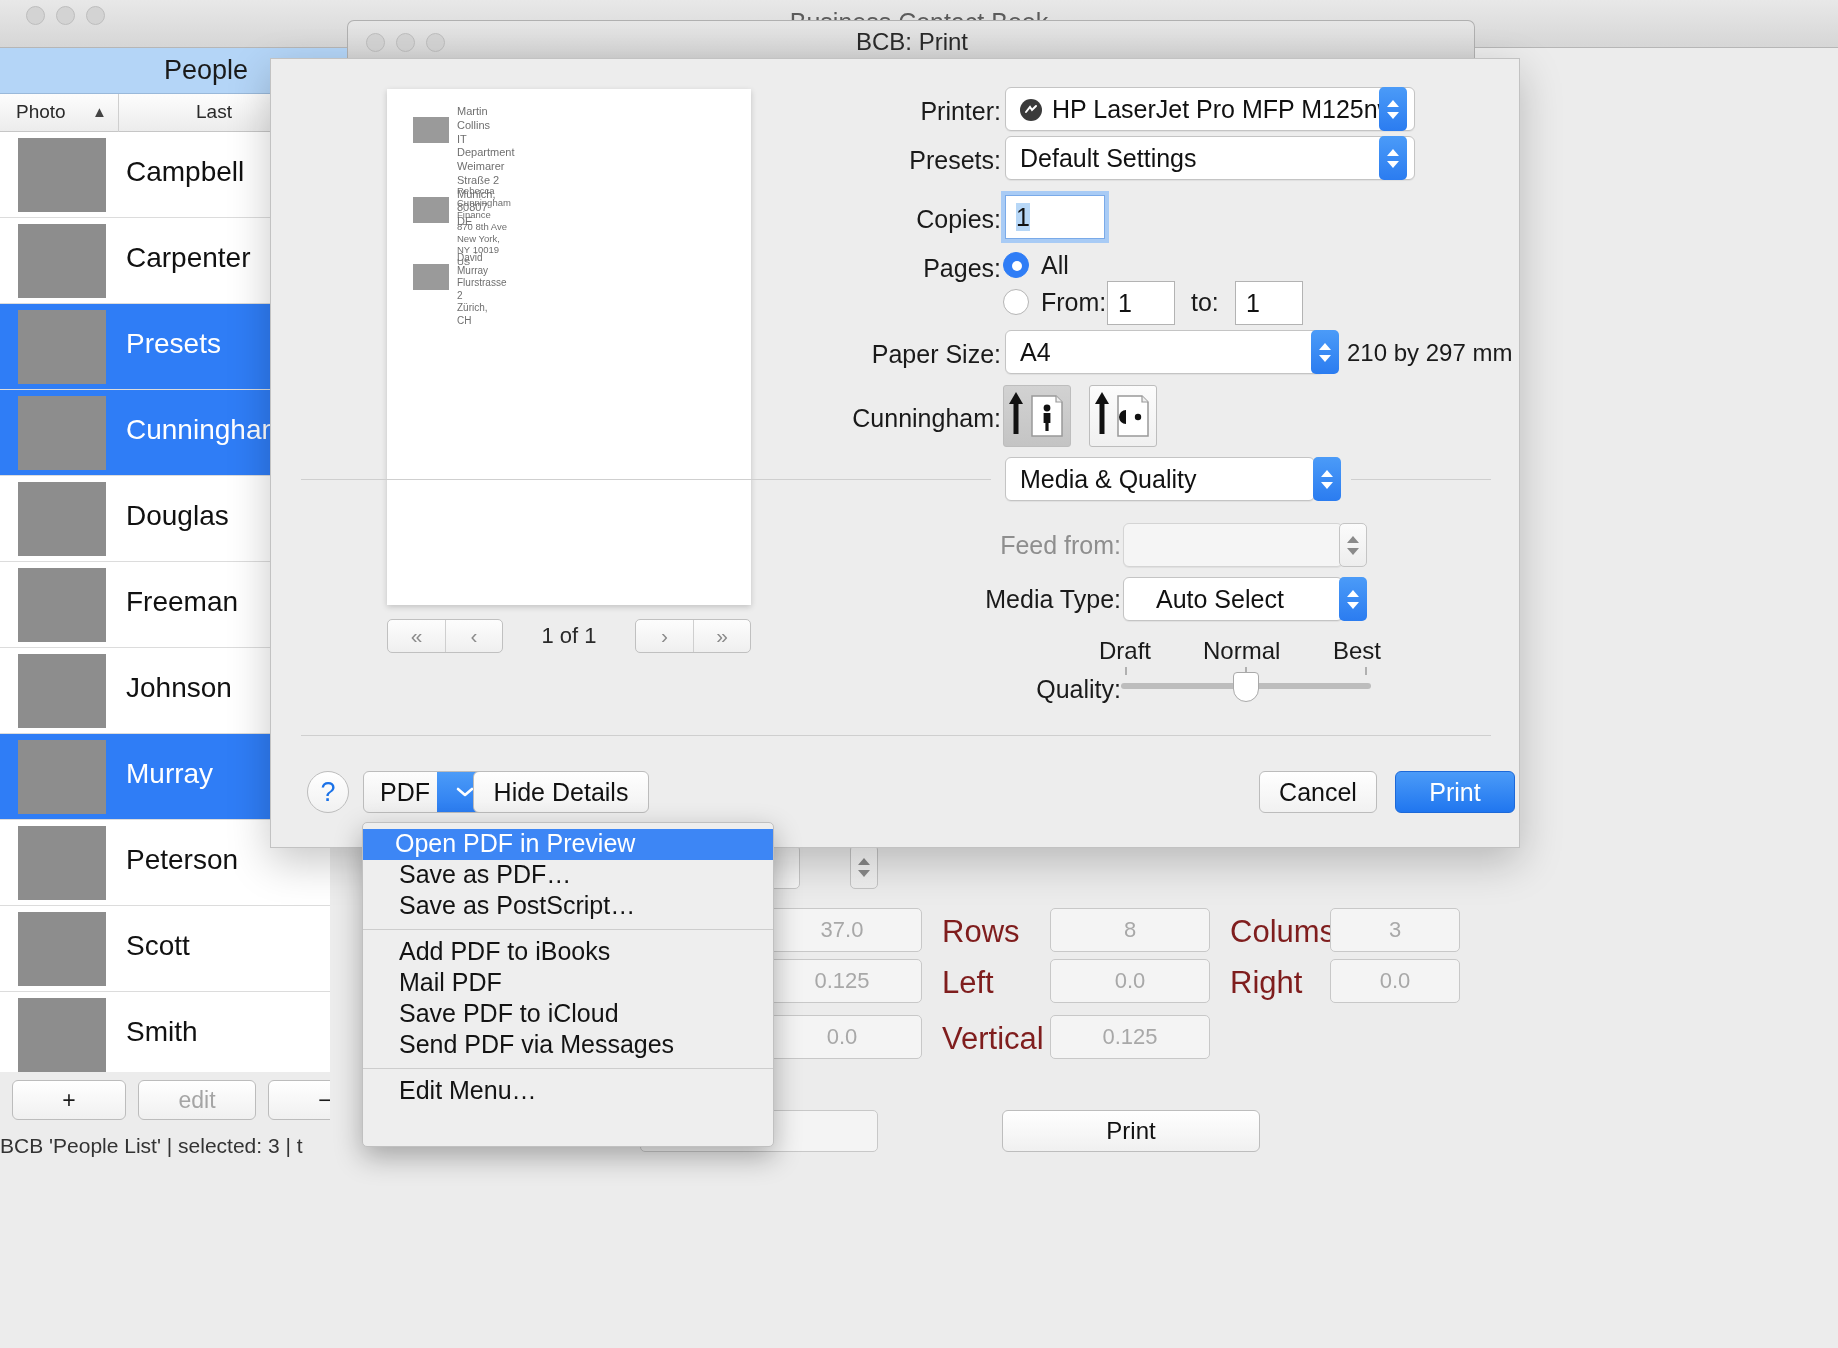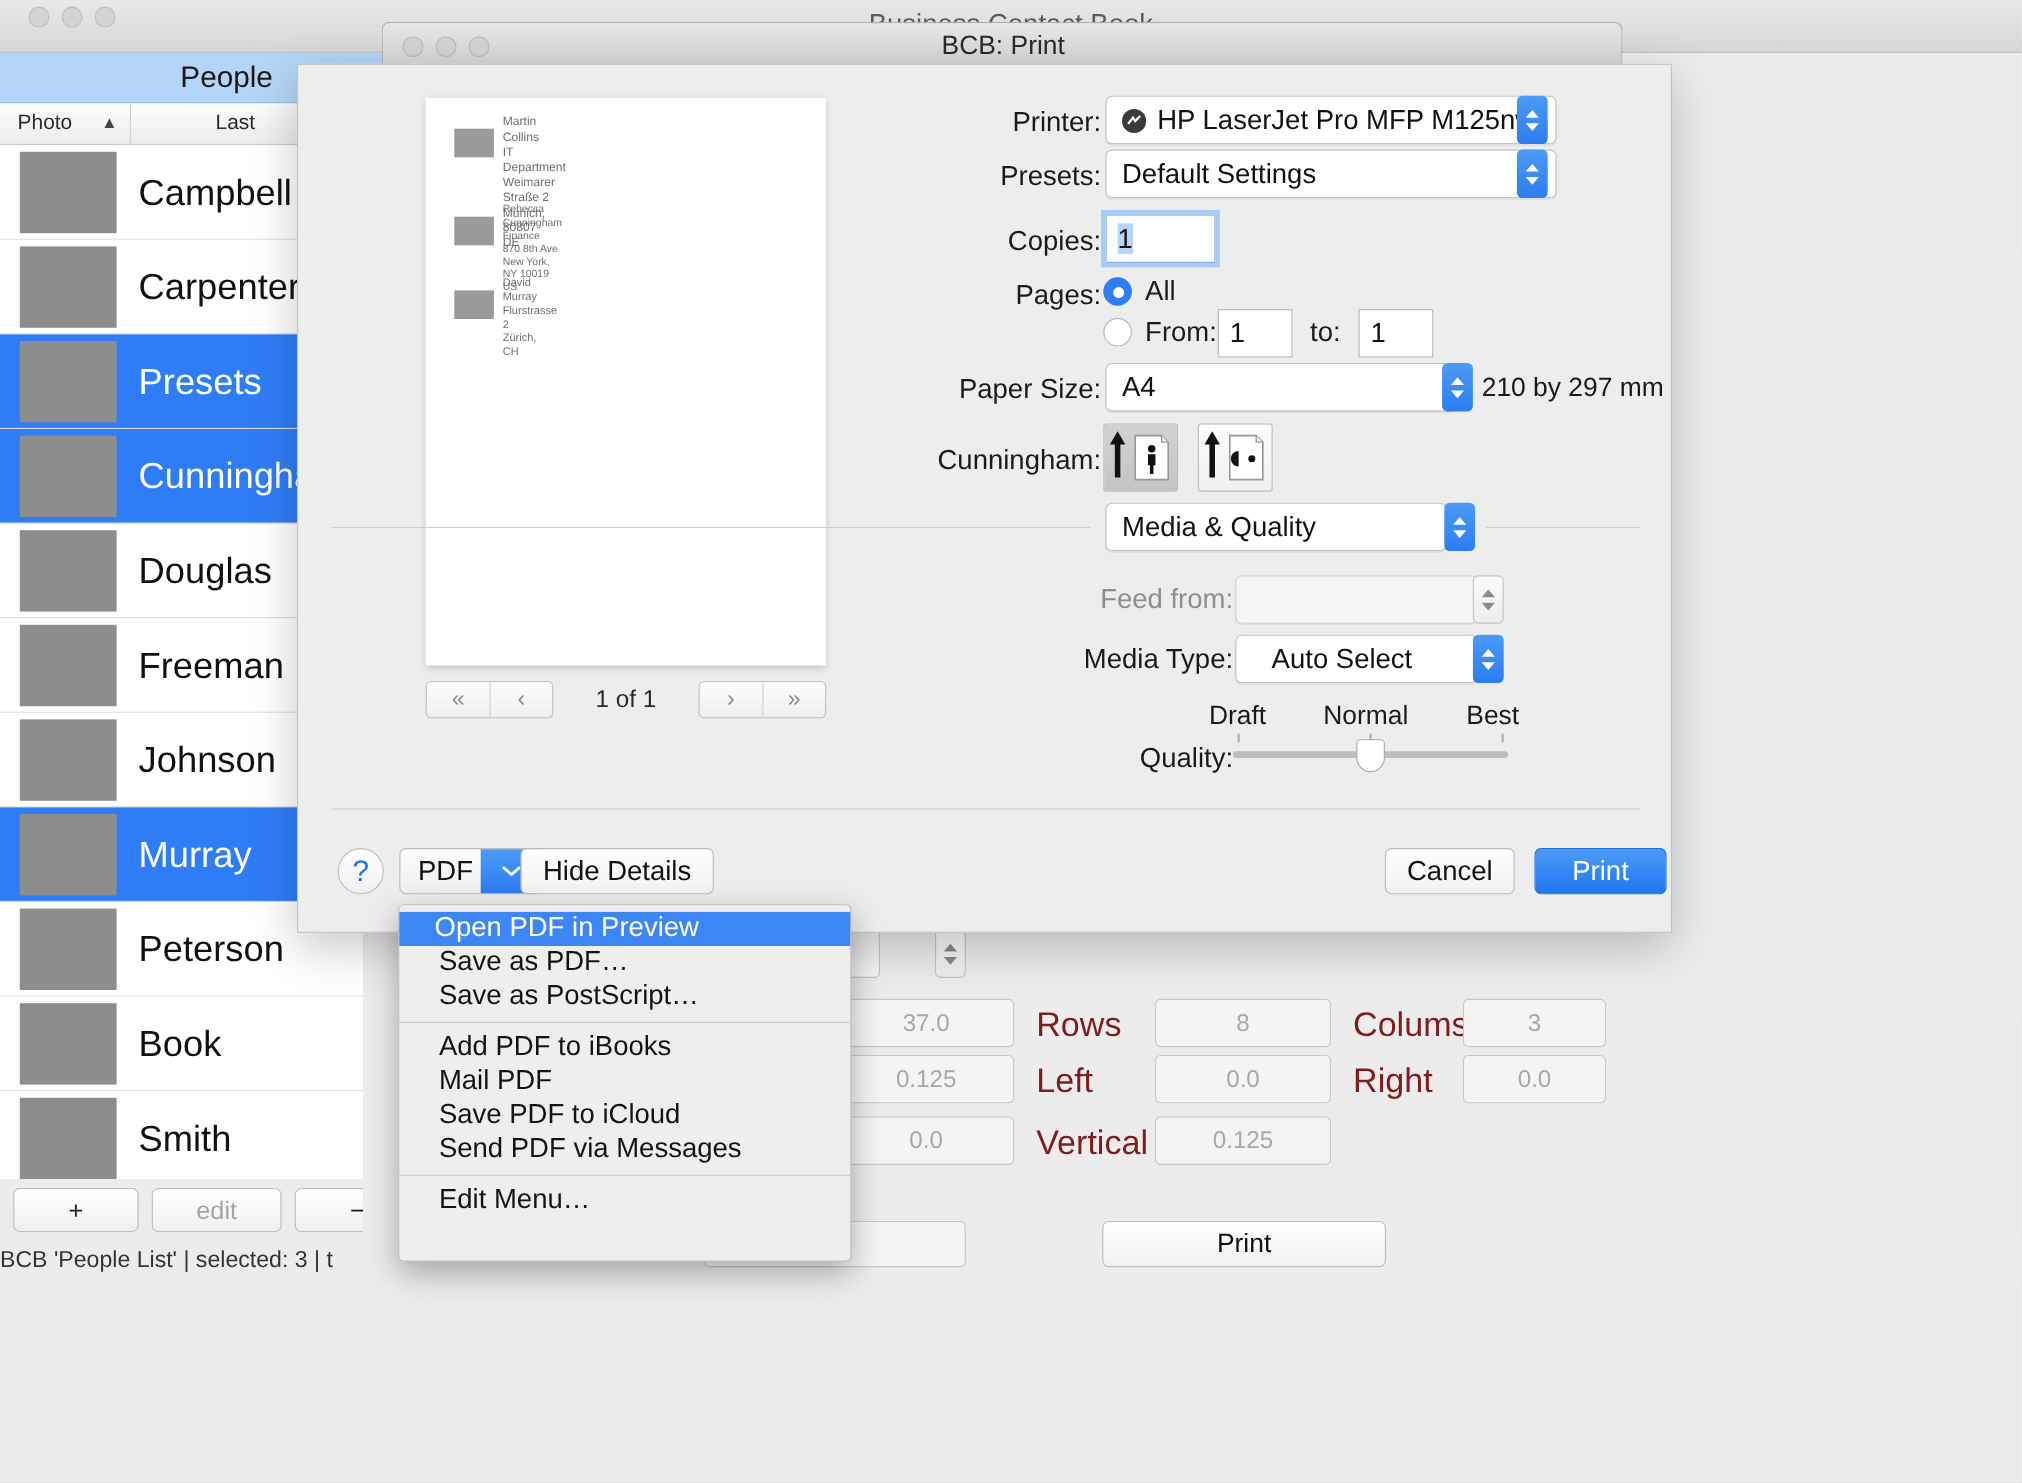--- a/index.html
+++ b/index.html
@@ -60,21 +60,21 @@
     position: relative; height: 86px; width: 480px;
     border-bottom: 1px solid #dcdcdc; background: #fff;
   }
   .prow.sel { background: #2f7df6; }
   .prow .thumb {
     position: absolute; left: 18px; top: 6px; width: 88px; height: 74px;
     background: #8d8d8d; overflow: hidden;
   }
   .prow .name {
     position: absolute; left: 126px; top: 24px;
-    font-size: 33px; color: #111;
+    font-size: 28px; color: #111;
   }
   .prow.sel .name { color: #fff; }
 
   
   .list-toolbar {
     position: absolute; left: 0; top: 1072px; width: 480px; height: 54px;
     background: #ececec;
   }
   .lt-btn {
     position: absolute; top: 8px; height: 40px;
@@ -368,21 +368,21 @@
         <div class="prow sel">
           <div class="thumb"></div>
           <div class="name">Murray</div>
         </div>
         <div class="prow">
           <div class="thumb"></div>
           <div class="name">Peterson</div>
         </div>
         <div class="prow">
           <div class="thumb"></div>
-          <div class="name">Book</div>
+          <div class="name">Scott</div>
         </div>
         <div class="prow">
           <div class="thumb"></div>
           <div class="name">Smith</div>
         </div>
       </div>
 
     <div class="list-toolbar">
       <div class="lt-btn lt-add">+</div>
       <div class="lt-btn lt-edit">edit</div>

